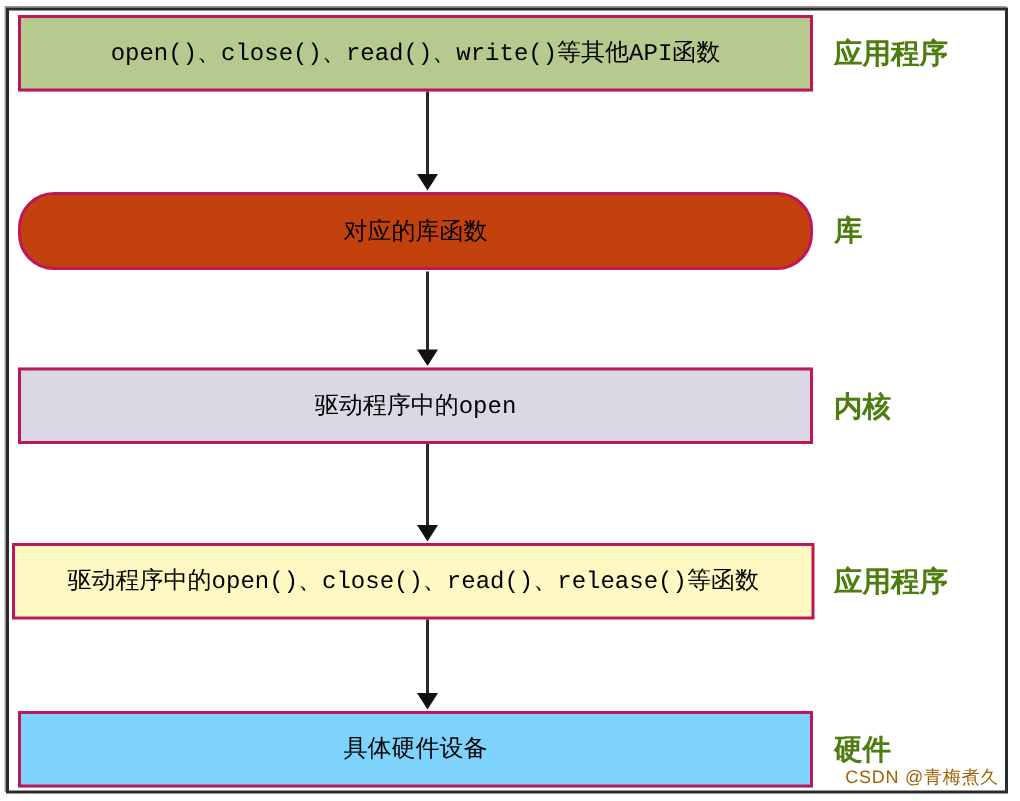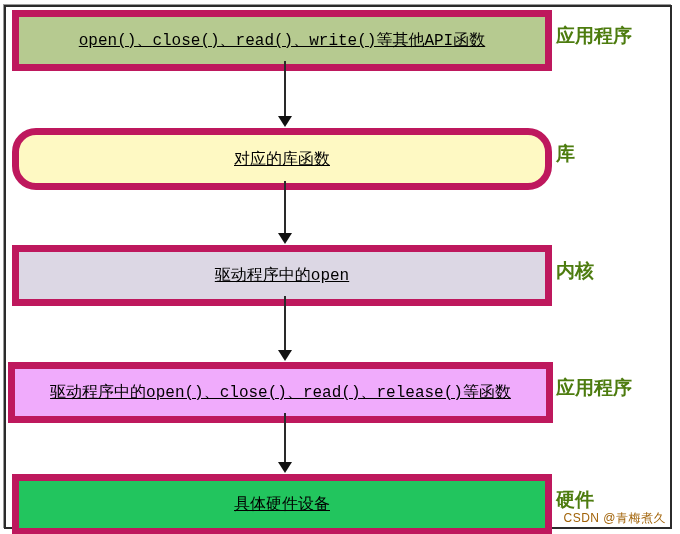--- a/index.html
+++ b/index.html
@@ -21,30 +21,29 @@
     width: 664px;
     height: 520px;
     border: 2px solid #2b2b2b;
     box-shadow: -1px -1px 0 #9a9a9a;
     background: #ffffff;
   }
   .fbox {
     position: absolute;
     left: 12px;
     width: 526px;
-    border: 7px solid #be185d;
+    border: 2px solid #be185d;
     box-sizing: content-box;
     display: flex;
     align-items: center;
     justify-content: center;
     font-family: "Liberation Mono", "DejaVu Sans Mono", monospace;
     font-size: 16px;
     color: #000000;
     white-space: nowrap;
-    text-decoration: underline;
   }
   .box-application { top: 10px;  height: 47px; }
   .box-library     { top: 128px; height: 48px; }
   .box-kernel      { top: 245px; height: 47px; }
   .box-driver      { top: 362px; height: 47px; left: 8px; width: 531px; }
   .box-hardware    { top: 474px; height: 47px; }
 
   .flabel {
     position: absolute;
     left: 556px;
@@ -105,40 +104,40 @@
 <div class="frame"></div>
 
 <div class="fbox box-application" style="background: rgb(182, 202, 144);">open()、close()、read()、write()等其他API函数</div>
 <div class="flabel lbl-application">应用程序</div>
 
 <div class="arrow arrow-1">
   <div class="line"></div>
   <div class="head"></div>
 </div>
 
-<div class="fbox box-library" style="background: #fef9c3; border-radius: 24px;">对应的库函数</div>
+<div class="fbox box-library" style="background: #c2410c; border-radius: 24px;">对应的库函数</div>
 <div class="flabel lbl-library">库</div>
 
 <div class="arrow arrow-2">
   <div class="line"></div>
   <div class="head"></div>
 </div>
 
 <div class="fbox box-kernel" style="background: rgb(220, 215, 228);">驱动程序中的open</div>
 <div class="flabel lbl-kernel">内核</div>
 
 <div class="arrow arrow-3">
   <div class="line"></div>
   <div class="head"></div>
 </div>
 
-<div class="fbox box-driver" style="background: #f0abfc;">驱动程序中的open()、close()、read()、release()等函数</div>
+<div class="fbox box-driver" style="background: #fef9c3;">驱动程序中的open()、close()、read()、release()等函数</div>
 <div class="flabel lbl-driver">应用程序</div>
 
 <div class="arrow arrow-4">
   <div class="line"></div>
   <div class="head"></div>
 </div>
 
-<div class="fbox box-hardware" style="background: #22c55e;">具体硬件设备</div>
+<div class="fbox box-hardware" style="background: #7dd3fc;">具体硬件设备</div>
 <div class="flabel lbl-hardware">硬件</div>
 
 <div class="watermark">CSDN @青梅煮久</div>
 
 </body></html>

